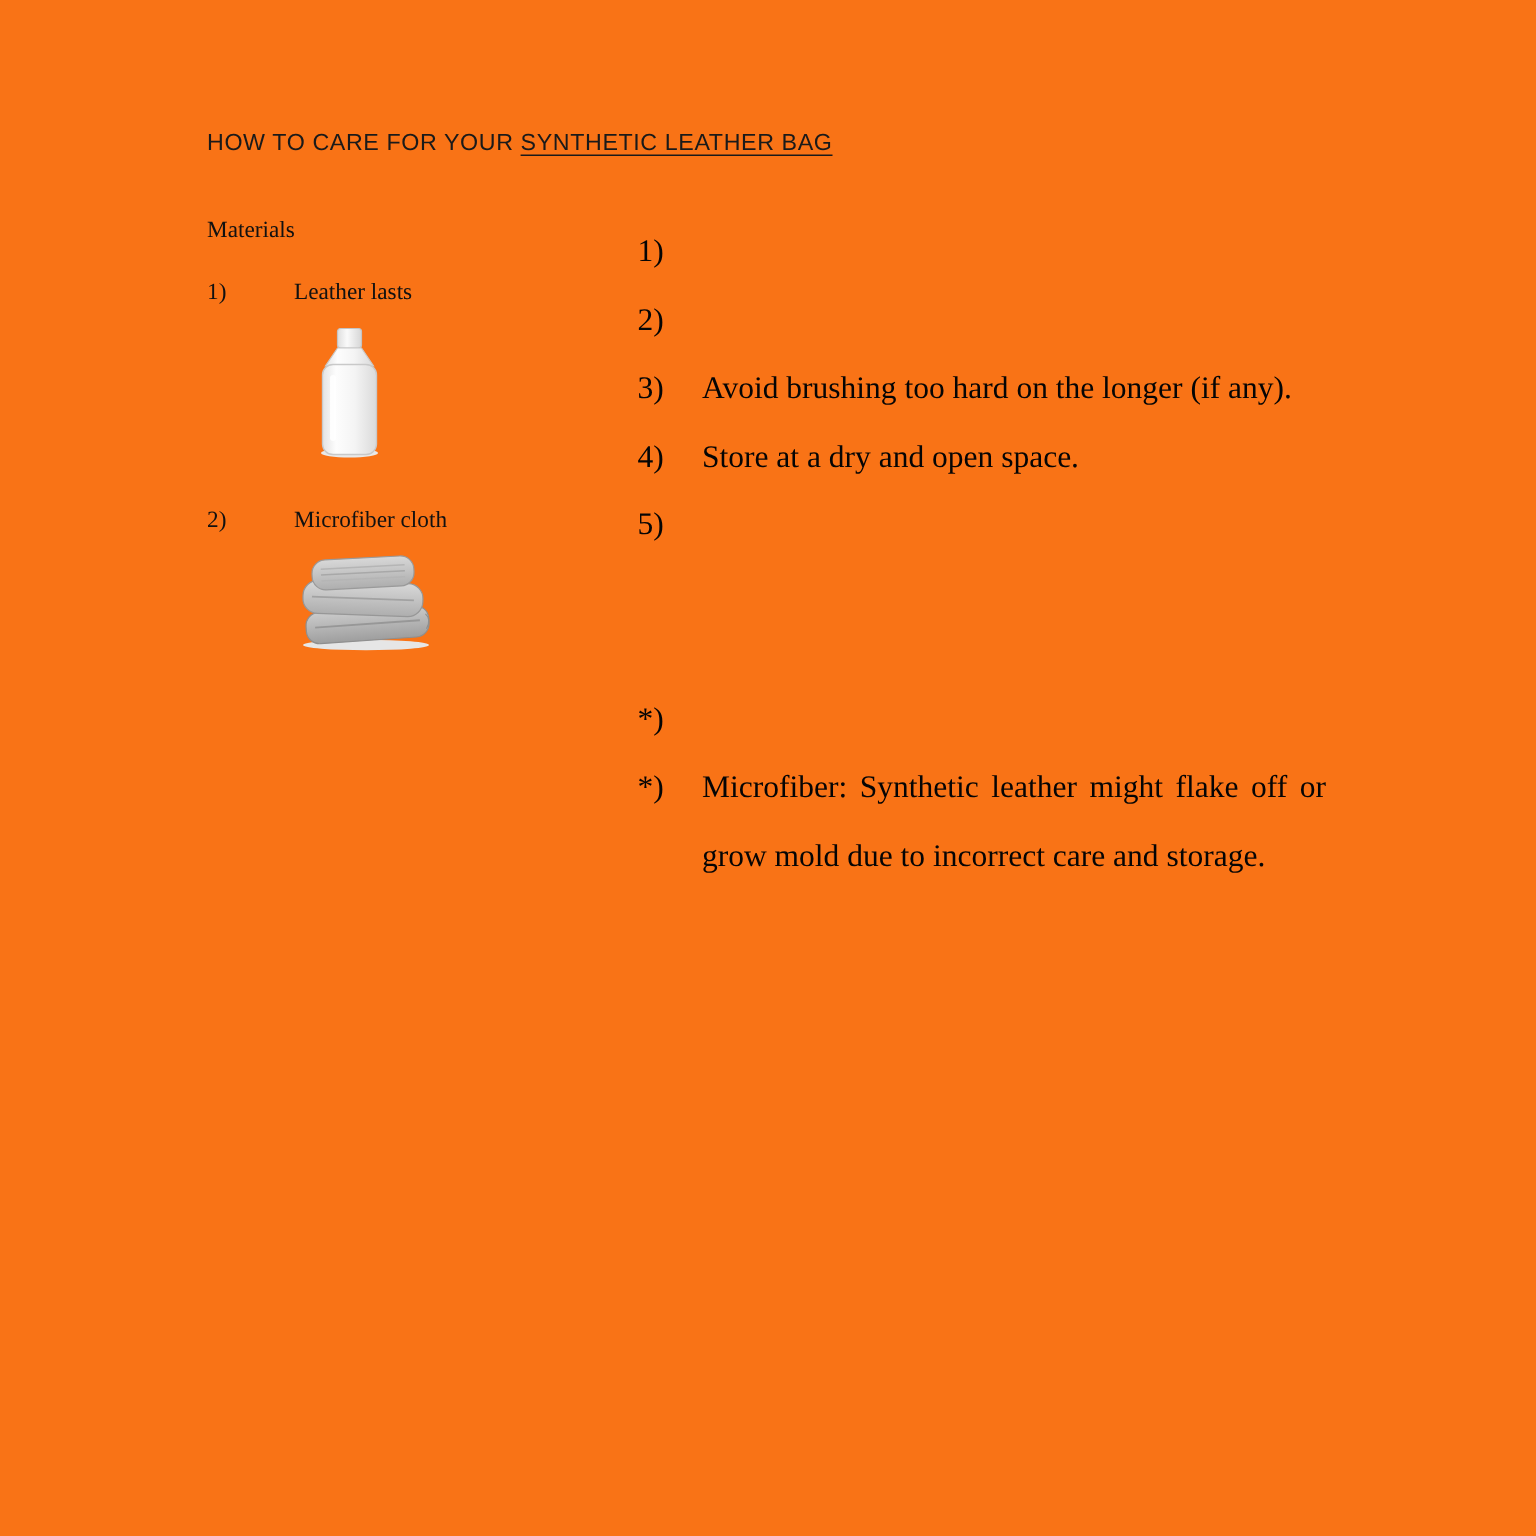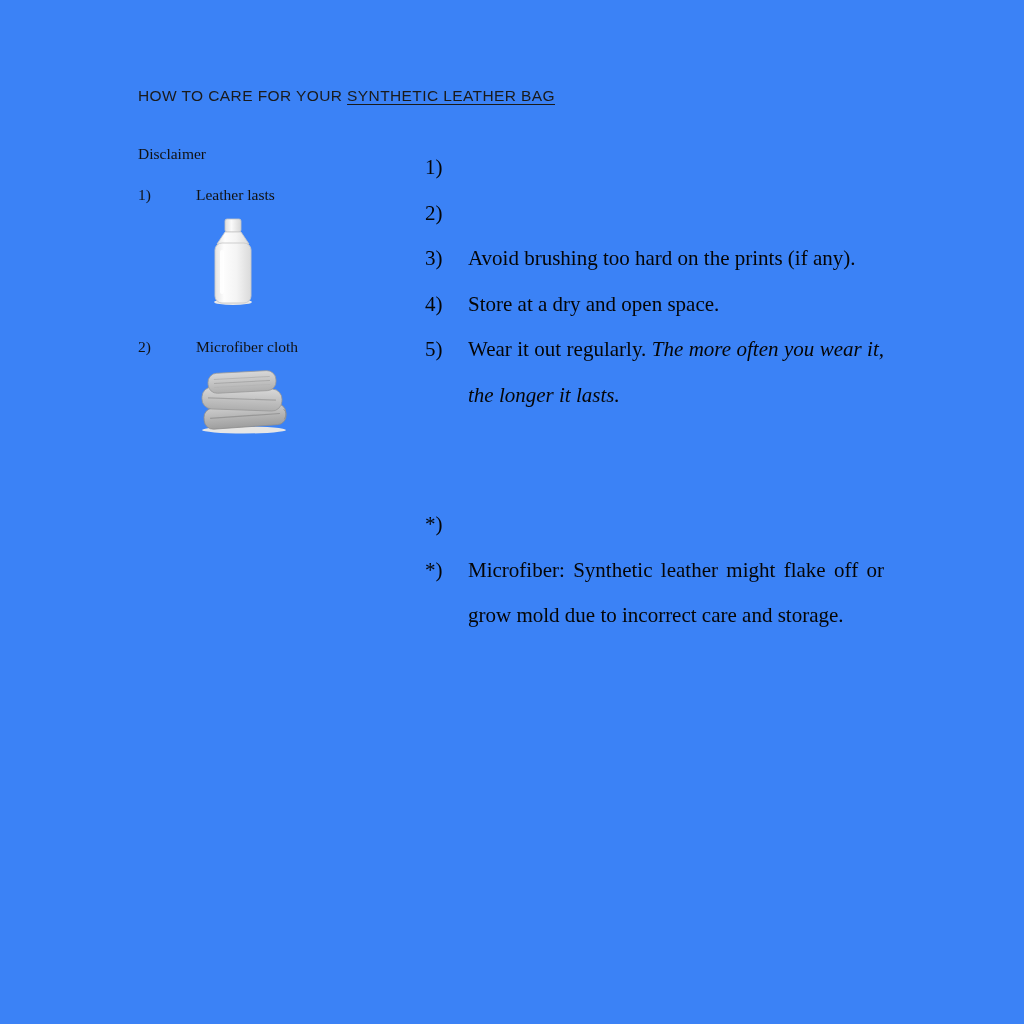--- a/index.html
+++ b/index.html
@@ -1,21 +1,21 @@
 <!DOCTYPE html>
 <html><head>
 <meta charset="utf-8">
 <style>
   * { margin: 0; padding: 0; box-sizing: border-box; }
   html, body { background: #ffffff; }
   .page {
     position: relative;
     width: 1024px;
     height: 1024px;
-    background: #3b82f6;
+    background: #f97316;
     color: #111111;
     overflow: hidden;
   }
 
   
   .title {
     position: absolute;
     left: 138px;
     top: 87px;
     font-family: "Liberation Sans", sans-serif;
@@ -90,21 +90,21 @@
 </head>
 <body>
 
 <div class="page">
 
   <h1 class="title">
     <span>HOW TO CARE FOR YOUR </span><span class="underlined">SYNTHETIC LEATHER BAG</span>
   </h1>
 
   <div class="materials-col">
-    <div class="col-heading">Disclaimer</div>
+    <div class="col-heading">Materials</div>
 
     <div class="mat-item mat-item-1">
       <span class="mat-num">1)</span>
       <span class="mat-label">Leather lasts</span>
     </div>
 
     <div class="mat-image-bottle">
       <svg width="46" height="88" viewBox="0 0 46 88" xmlns="http://www.w3.org/2000/svg">
         <defs>
           <linearGradient id="bodyGrad" x1="0" y1="0" x2="1" y2="0">
@@ -168,29 +168,28 @@
 
     <div class="inst-rows">
       <div class="inst-row">
         <span class="inst-num">1)</span>
       </div>
       <div class="inst-row">
         <span class="inst-num">2)</span>
       </div>
       <div class="inst-row">
         <span class="inst-num">3)</span>
-        <span class="inst-text">Avoid brushing too hard on the prints (if any).</span>
+        <span class="inst-text">Avoid brushing too hard on the longer (if any).</span>
       </div>
       <div class="inst-row">
         <span class="inst-num">4)</span>
         <span class="inst-text">Store at a dry and open space.</span>
       </div>
       <div class="inst-row">
         <span class="inst-num">5)</span>
-        <span class="inst-text"><span>Wear it out regularly. </span><span class="it">The more often you wear it, the longer it lasts.</span></span>
       </div>
     </div>
 
     <div class="inst-rows notes-rows">
       <div class="inst-row">
         <span class="inst-num">*)</span>
       </div>
       <div class="inst-row">
         <span class="inst-num">*)</span>
         <span class="inst-text">Microfiber: Synthetic leather might flake off or grow mold due to incorrect care and storage.</span>

